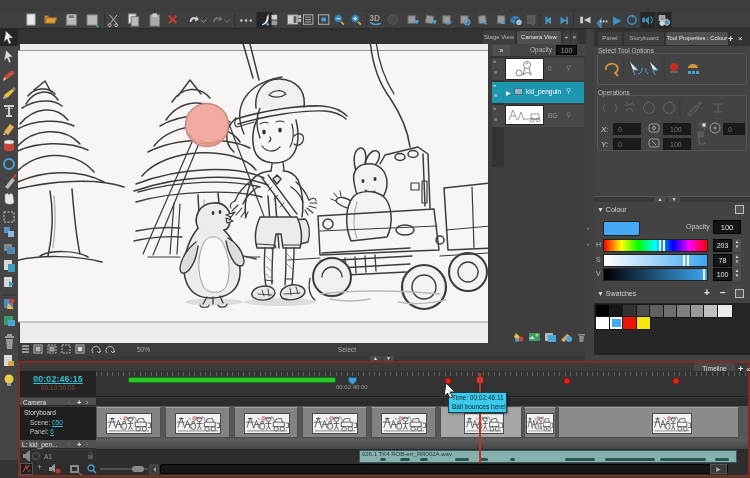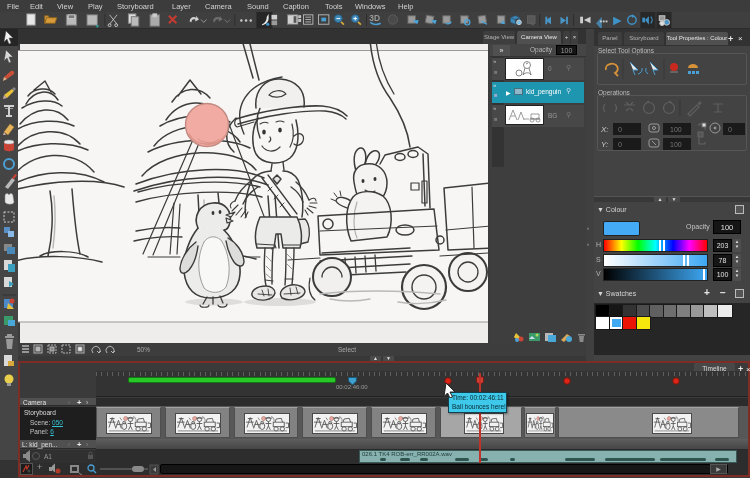--- a/index.html
+++ b/index.html
@@ -23,34 +23,20 @@
 .rpanel{left:594px;top:29px;width:156px;height:332px;background:#434343;}
 .timeline{left:18px;top:361px;width:732px;height:116px;background:#3a3a3a;
   border:2px solid #7e2d26;}
 .grp{border:1px solid #565656;border-radius:2px;}
 .fld{background:#151515;color:#e0e0e0;font-size:7px;text-align:center;border:1px solid #000;}
 .cy{color:#35c3d6;text-decoration:underline;}
 </style>
 </head>
 <body>
 <div id="app">
-<div class="menubar">
-      <span style="left:7px;top:2px;">File</span>
-      <span style="left:30px;top:2px;">Edit</span>
-      <span style="left:57px;top:2px;">View</span>
-      <span style="left:88px;top:2px;">Play</span>
-      <span style="left:117px;top:2px;">Storyboard</span>
-      <span style="left:172px;top:2px;">Layer</span>
-      <span style="left:205px;top:2px;">Camera</span>
-      <span style="left:247px;top:2px;">Sound</span>
-      <span style="left:283px;top:2px;">Caption</span>
-      <span style="left:325px;top:2px;">Tools</span>
-      <span style="left:355px;top:2px;">Windows</span>
-      <span style="left:398px;top:2px;">Help</span>
-    </div>
 <svg class="toolbar" style="left:0;top:12px" width="750" height="17" viewBox="0 0 750 17">
 <g fill="none" stroke="#c9c9c9" stroke-width="1">
 <rect x="5" y="2" width="9" height="12" fill="#e8e8e8" stroke="#888"></rect>
 <path d="M24 12 l2 -6 h11 l-2 6 z M24 12 v-8 h4 l1 2 h6" fill="#d99a3a" stroke="#8a6220"></path>
 <rect x="47" y="3" width="11" height="11" fill="#b9b9b9" stroke="#777"></rect>
         <rect x="49" y="3" width="7" height="4" fill="#777"></rect>
 <rect x="69" y="3" width="11" height="11" fill="#b9b9b9" stroke="#777"></rect>
         <path d="M78 9 v5 h4 l-2 3 -2 -3" fill="#2aa198" stroke="none"></path>
 <line x1="88" y1="2" x2="88" y2="15" stroke="#2e2e2e"></line>
 <path d="M93 3 l8 10 M101 3 l-8 10" stroke="#bbb"></path>
@@ -605,20 +591,24 @@
         <div style="left:2.0px;top:14px;width:13.55px;height:12px;background:#ffffff;outline:1px solid #1a1a1a;"></div>
         <div style="left:15.6px;top:14px;width:13.55px;height:12px;background:#3fa9f2;border:2px solid #fff;outline:1px solid #111;"></div>
         <div style="left:29.1px;top:14px;width:13.55px;height:12px;background:#ea1505;outline:1px solid #1a1a1a;"></div>
         <div style="left:42.7px;top:14px;width:13.55px;height:12px;background:#f6e70c;outline:1px solid #1a1a1a;"></div>
  </div>
 </div>
 <div class="timeline">
  <div style="left:674px;top:0;width:41px;height:12px;background:#484848;color:#ddd;font-size:6.5px;text-align:center;line-height:12px;border-radius:2px 2px 0 0;">Timeline</div>
  <div style="left:718px;top:1px;color:#e8e8e8;font-size:9px;font-weight:bold;">+</div>
  <div style="left:726px;top:2px;color:#e8e8e8;font-size:8px;">×</div>
+ <div style="left:0px;top:8px;width:76px;height:26px;background:#232323;">
+   <div style="left:0;top:3px;width:76px;text-align:center;color:#35c3d6;font-size:8.7px;font-weight:bold;letter-spacing:0.2px;text-decoration:underline;">00:02:46:15</div>
+   <div style="left:0;top:13px;width:76px;text-align:center;color:#7d4a3f;font-size:6.5px;">00:10:56:06</div>
+ </div>
  <div style="left:0px;top:35px;width:76px;height:8px;background:#505050;border-bottom:1px solid #2a2a2a;">
    <div style="left:3px;top:1px;color:#e0e0e0;font-size:6.5px;">Camera</div>
    <div style="left:48px;top:1px;color:#777;font-size:6.5px;">‹</div>
    <div style="left:57px;top:0px;color:#eee;font-size:7.5px;font-weight:bold;">+</div>
    <div style="left:66px;top:1px;color:#ccc;font-size:6.5px;">›</div>
  </div>
  <div style="left:0px;top:44px;width:76px;height:33px;background:#1e1e1e;">
    <div style="left:4px;top:2px;color:#dcdcdc;font-size:6.5px;">Storyboard</div>
    <div style="left:10px;top:12px;color:#c5c5c5;font-size:6.5px;">Scene: <span class="cy" style="position:static">050</span></div>
    <div style="left:10px;top:21px;color:#c5c5c5;font-size:6.5px;">Panel: <span class="cy" style="position:static">6</span></div>

